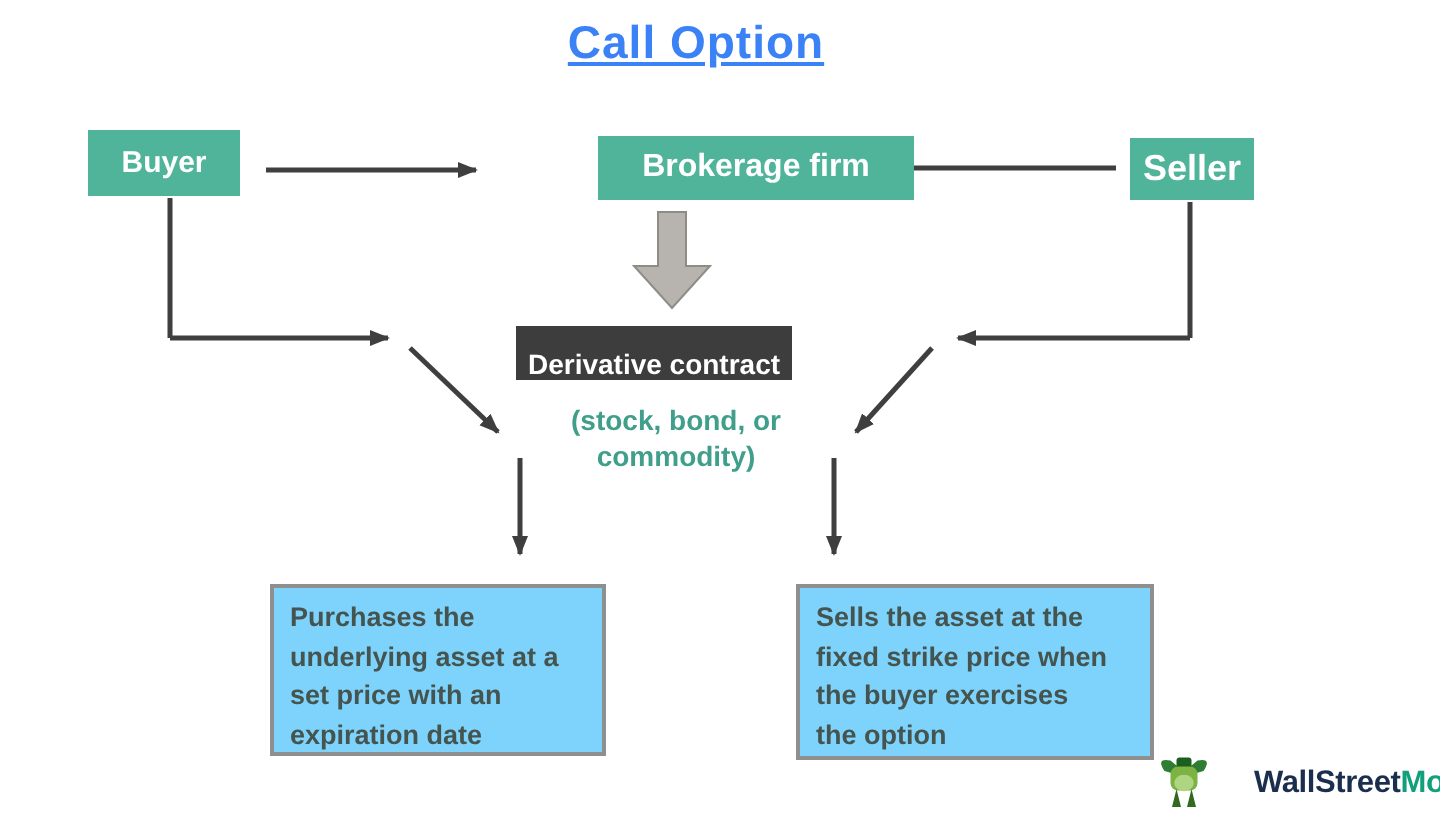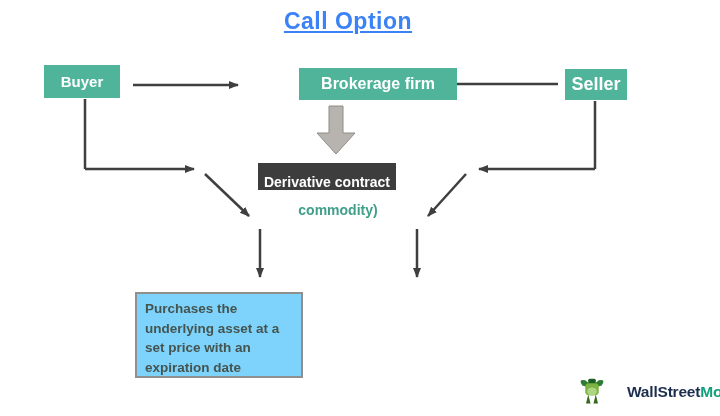--- a/index.html
+++ b/index.html
@@ -83,30 +83,37 @@
 
   <div class="node teal seller">
     <span>Seller</span>
   </div>
 
   <div class="node dark derivative">
     <span>Derivative contract</span>
   </div>
 
   <div class="note">
+    <span>(stock, bond, or</span>
     <span>commodity)</span>
   </div>
 
   <div class="actionbox action-left">
     <span>Purchases the</span>
     <span>underlying asset at a</span>
     <span>set price with an</span>
     <span>expiration date</span>
   </div>
 
+  <div class="actionbox action-right">
+    <span>Sells the asset at the</span>
+    <span>fixed strike price when</span>
+    <span>the buyer exercises</span>
+    <span>the option</span>
+  </div>
 
   <div class="logo">
     <svg width="30" height="33" viewBox="0 0 40 44">
       <path d="M7 14 Q1 5 11 7 L17 12 L14 16 Z" fill="#2e7d32"></path>
       <path d="M33 14 Q39 5 29 7 L23 12 L26 16 Z" fill="#2e7d32"></path>
       <rect x="15" y="5" width="10" height="9" rx="2" fill="#1b5e20"></rect>
       <rect x="11" y="11" width="18" height="16" rx="5" fill="#7cb342"></rect>
       <ellipse cx="20" cy="22" rx="6.5" ry="5.5" fill="#aed581"></ellipse>
       <path d="M15 26 L12 38 L18 38 Z" fill="#33691e"></path>
       <path d="M25 26 L28 38 L22 38 Z" fill="#33691e"></path>

